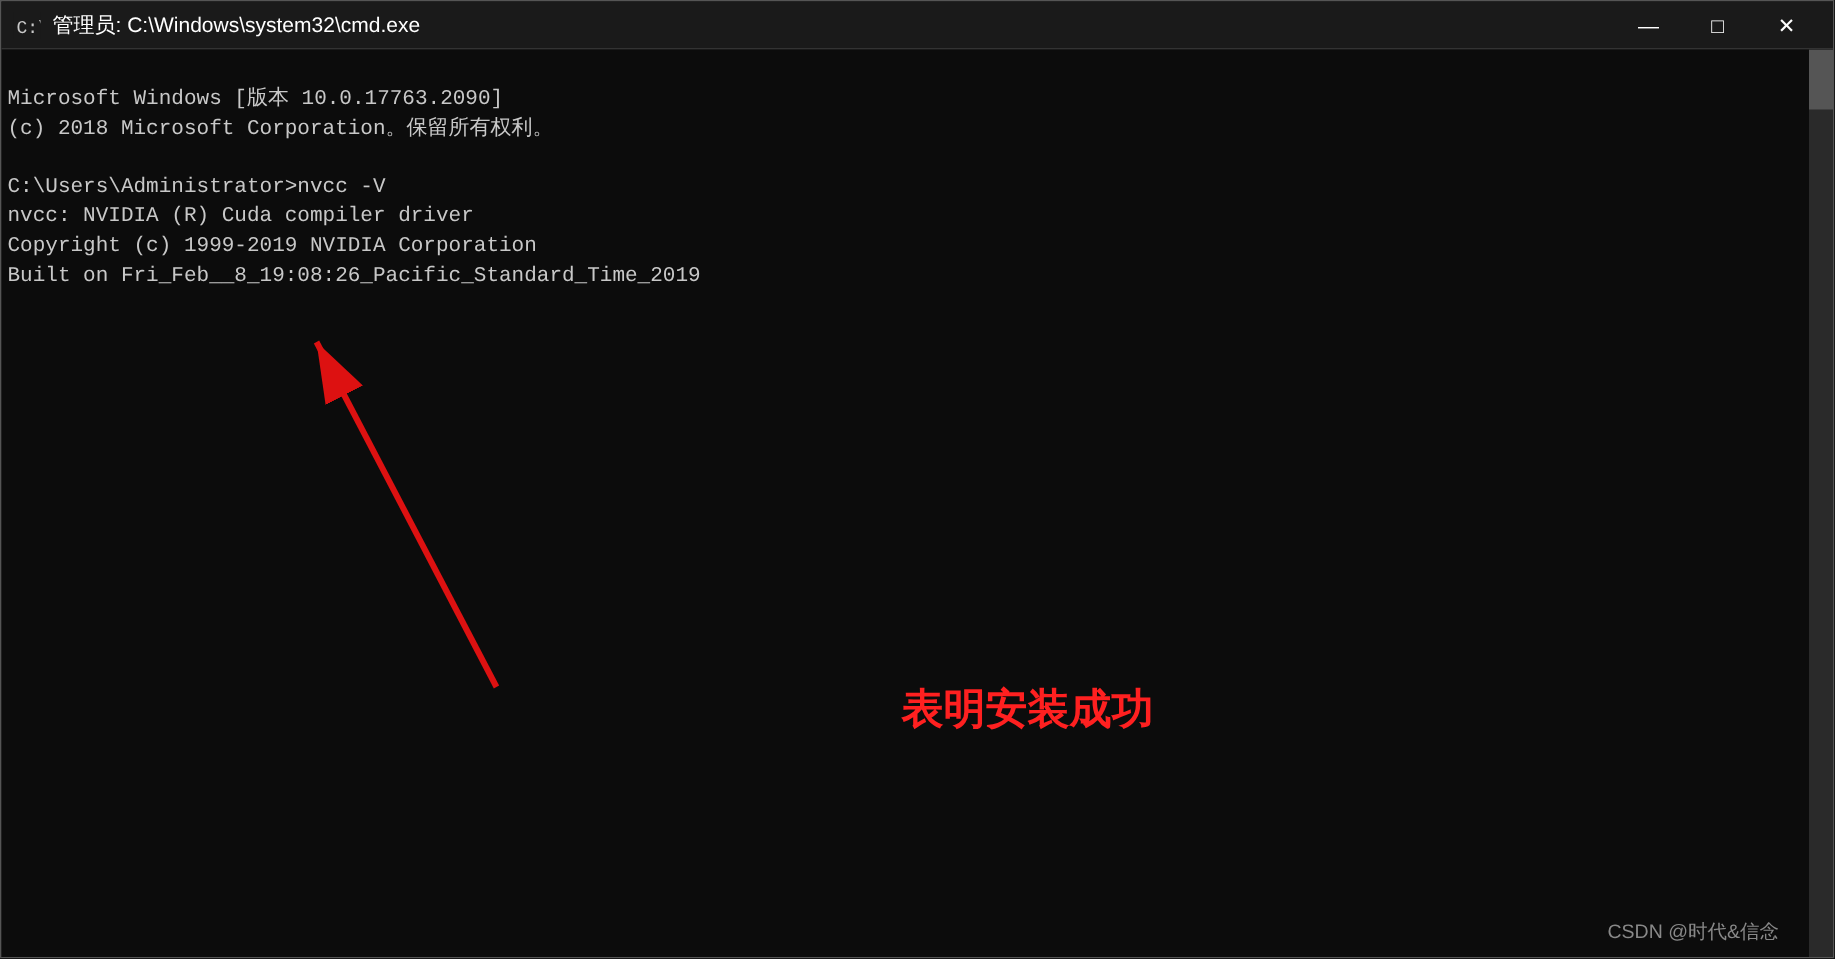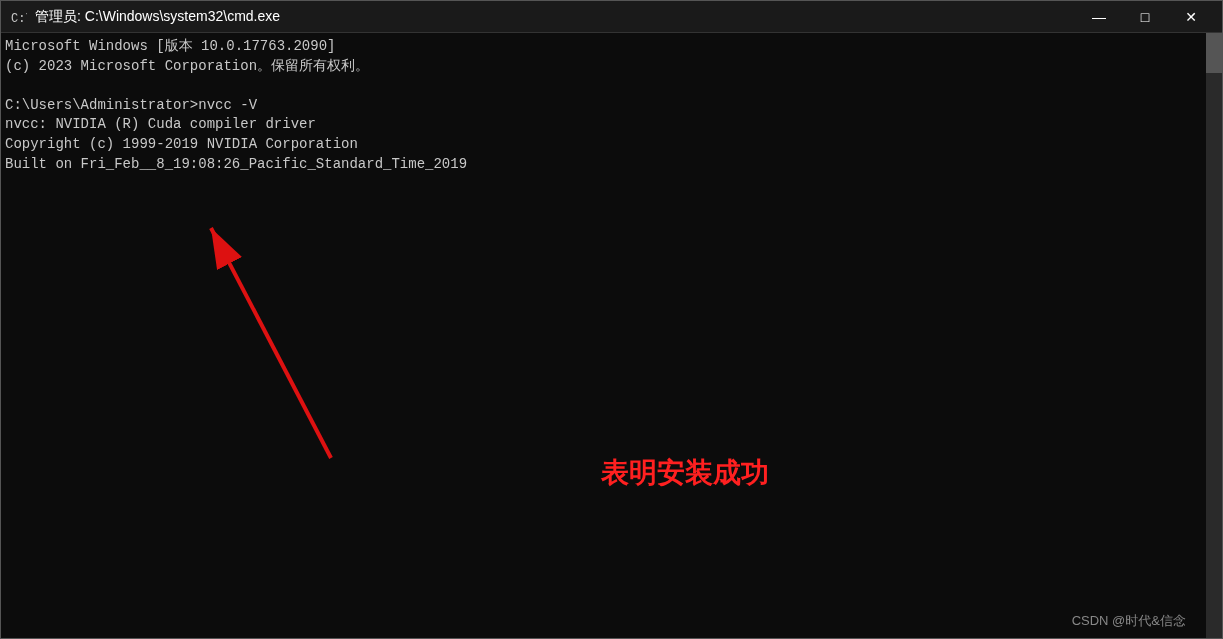--- a/index.html
+++ b/index.html
@@ -70,21 +70,21 @@
 
     .content-area {
       display: flex;
       flex: 1;
       overflow: hidden;
     }
 
     .terminal {
       flex: 1;
       background: #0c0c0c;
-      padding: 4px 4px 4px 4px;
+      padding: 24px 4px 4px 4px;
       color: #ccc;
       font-size: 14px;
       font-family: 'Courier New', Courier, monospace;
       line-height: 1.4;
       position: relative;
       overflow: hidden;
     }
 
     .terminal-line {
       white-space: pre;
@@ -160,21 +160,21 @@
       <button class="title-bar-btn">□</button>
       <button class="title-bar-btn close">✕</button>
     </div>
   </div>
 
   <div class="content-area">
     <div class="terminal">
 
       <div id="terminal-lines">
           <span class="terminal-line white">Microsoft Windows [版本 10.0.17763.2090]</span>
-          <span class="terminal-line white">(c) 2023 Microsoft Corporation。保留所有权利。</span>
+          <span class="terminal-line white">(c) 2018 Microsoft Corporation。保留所有权利。</span>
           <span class="terminal-line empty"></span>
           <span class="terminal-line white">C:\Users\Administrator&gt;nvcc -V</span>
           <span class="terminal-line white">nvcc: NVIDIA (R) Cuda compiler driver</span>
           <span class="terminal-line white">Copyright (c) 1999-2019 NVIDIA Corporation</span>
           <span class="terminal-line white">Built on Fri_Feb__8_19:08:26_Pacific_Standard_Time_2019</span>
           <span class="terminal-line empty"></span>
         </div>
 
       <svg class="arrow-svg" width="200" height="300">
 

